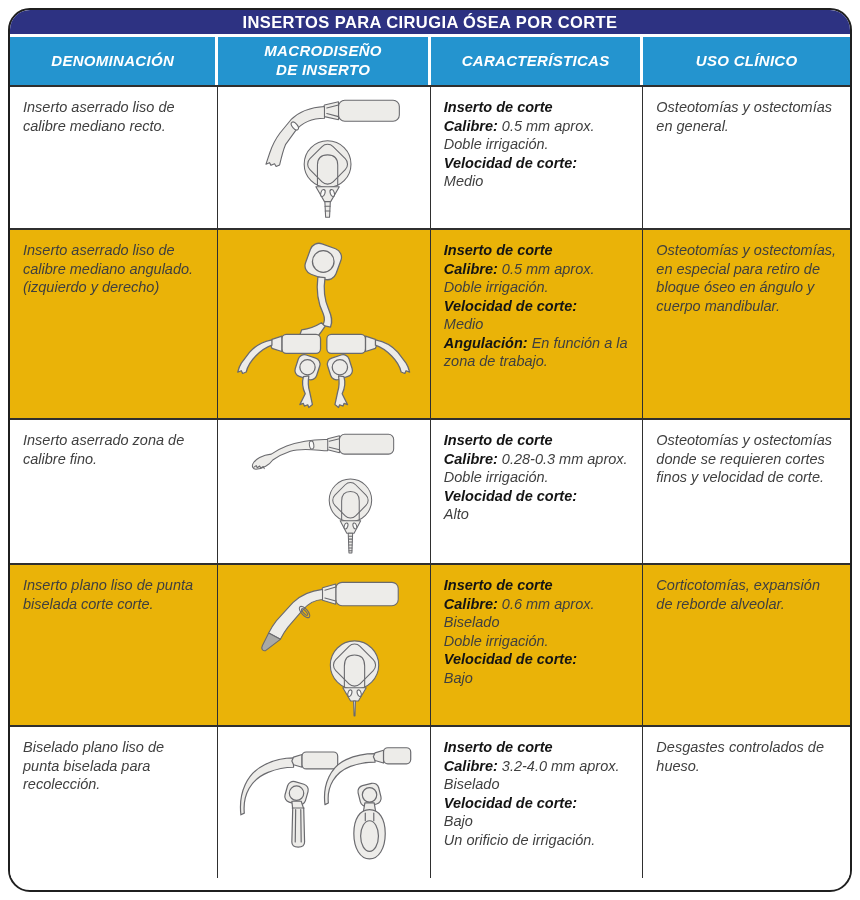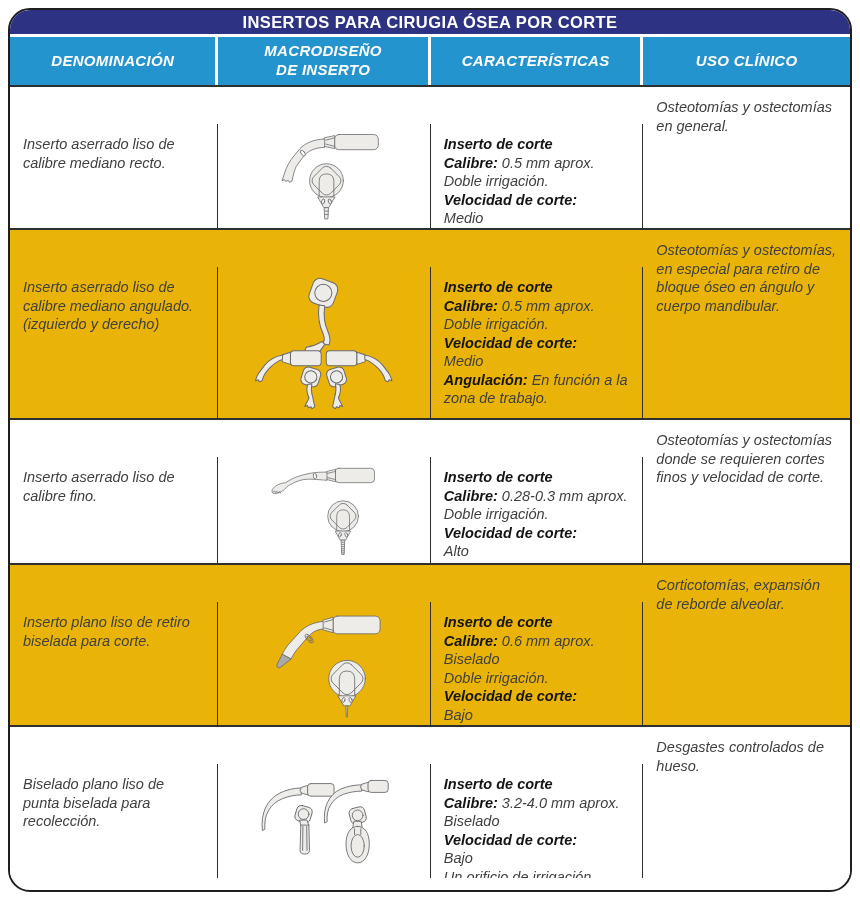--- a/index.html
+++ b/index.html
@@ -13,21 +13,21 @@
   .grid { display:grid; grid-template-columns:24.8% 25.3% 25.3% 24.6%;font-style:italic; }
   .head-row { height:48px; background:#ffffff; }
   .head-cell { background:#2494cf; color:#ffffff; font-weight:700; font-size:15px;
     letter-spacing:.3px; display:flex; align-items:center; justify-content:center;
     text-align:center; white-space:pre-line; line-height:1.25; padding:2px 4px; }
   .head-cell.sep { border-right:3px solid #ffffff; }
   .body-row { border-top:2px solid #2f2f2f; background:#ffffff; }
   .body-row.alt { background:#eab308; }
   .cell { padding:11px 13px; font-size:14.5px; line-height:1.28; color:#3f3f3f;
     overflow:hidden; }
-  .cell.sep { border-right:1.5px solid #2f2f2f;margin-top:37px; }
+  .cell.sep { border-right:1.5px solid #2f2f2f; }
   .cell p { margin:0; }
   .cell .b { font-weight:700; color:#141414; }
   .macro-cell { display:flex; align-items:center; justify-content:center; padding:4px; }
   .macro-cell svg { width:96%; height:95%; }
   .art { fill:#edece9; stroke:#6a6a6e; stroke-width:1.4; stroke-linejoin:round; stroke-linecap:round; }
   .art .ln { fill:none; }
   .art .hole { fill:#fbfbfa; }
   .art .dark { fill:#a9a9a6; }
   .r1 { height:143px; } .r2 { height:190px; } .r3 { height:145px; }
   .r4 { height:162px; } .r5 { height:153px; }
@@ -118,21 +118,21 @@
       <p><span class="b"></span><span>Medio</span></p>
       <p><span class="b">Angulación:</span><span> En función a la zona de trabajo.</span></p>
     </div>
     <div class="cell">
       <p>Osteotomías y ostectomías, en especial para retiro de bloque óseo en ángulo y cuerpo mandibular.</p>
     </div>
   </div>
 
   <div class="grid body-row r3">
     <div class="cell sep">
-      <p>Inserto aserrado liso de calibre fino.</p>
+      <p>Inserto aserrado zona de calibre fino.</p>
     </div>
     <div class="cell sep macro-cell">
       <svg viewBox="0 0 213 175">
         <g class="art">
           <rect x="128" y="10" width="74" height="27" rx="7"></rect>
           <path d="M128,12 L112,16 L109,23.5 L112,31 L128,35 Z"></path>
           <path class="ln" d="M128,16 L114,19.5 M128,31 L114,27.5"></path>
           <path d="M112,17 C92,16.5 72,20 56,26 C48,29 41,33 35,37 C23,38 13,44 10,50 C8,54 10,57.5 14,57.5 C23,57.5 33,51 37,45 C44,40 52,36 61,33 C77,28 95,31.5 112,32.5 Z"></path>
           <path class="ln" d="M11,55 l3.4,-2.4 l1.4,3 l3.4,-2.4 l1.4,3 l3.4,-2.4 l1.4,3"></path>
           <ellipse class="hole" cx="90" cy="24.5" rx="3" ry="5.6" transform="rotate(-8 90 24.5)"></ellipse>
@@ -154,21 +154,21 @@
       <p><span class="b">Velocidad de corte:</span><span></span></p>
       <p><span class="b"></span><span>Alto</span></p>
     </div>
     <div class="cell">
       <p>Osteotomías y ostectomías donde se requieren cortes finos y velocidad de corte.</p>
     </div>
   </div>
 
   <div class="grid body-row alt r4">
     <div class="cell sep">
-      <p>Inserto plano liso de retiro biselada para corte.</p>
+      <p>Inserto plano liso de punta biselada corte corte.</p>
     </div>
     <div class="cell sep macro-cell">
       <svg viewBox="0 0 213 185">
         <g class="art">
           <rect x="122" y="12" width="80" height="30" rx="8"></rect>
           <path d="M122,14 L105,19 L102,27 L105,35 L122,40 Z"></path>
           <path class="ln" d="M122,18 L108,22 M122,36 L108,32"></path>
           <path d="M105,21 C88,23 76,29 67,38 L46,61 C42,66 39,71 36,77 L51,85 C54,79 57,74 61,69 L80,47 C87,39 96,34.5 105,34 Z"></path>
           <path class="dark" d="M36,77 L28,93 C26,97 28,100.5 32,99.5 L51,85 Z"></path>
           <ellipse cx="82" cy="50" rx="4" ry="9" transform="rotate(-42 82 50)" fill="none"></ellipse>

